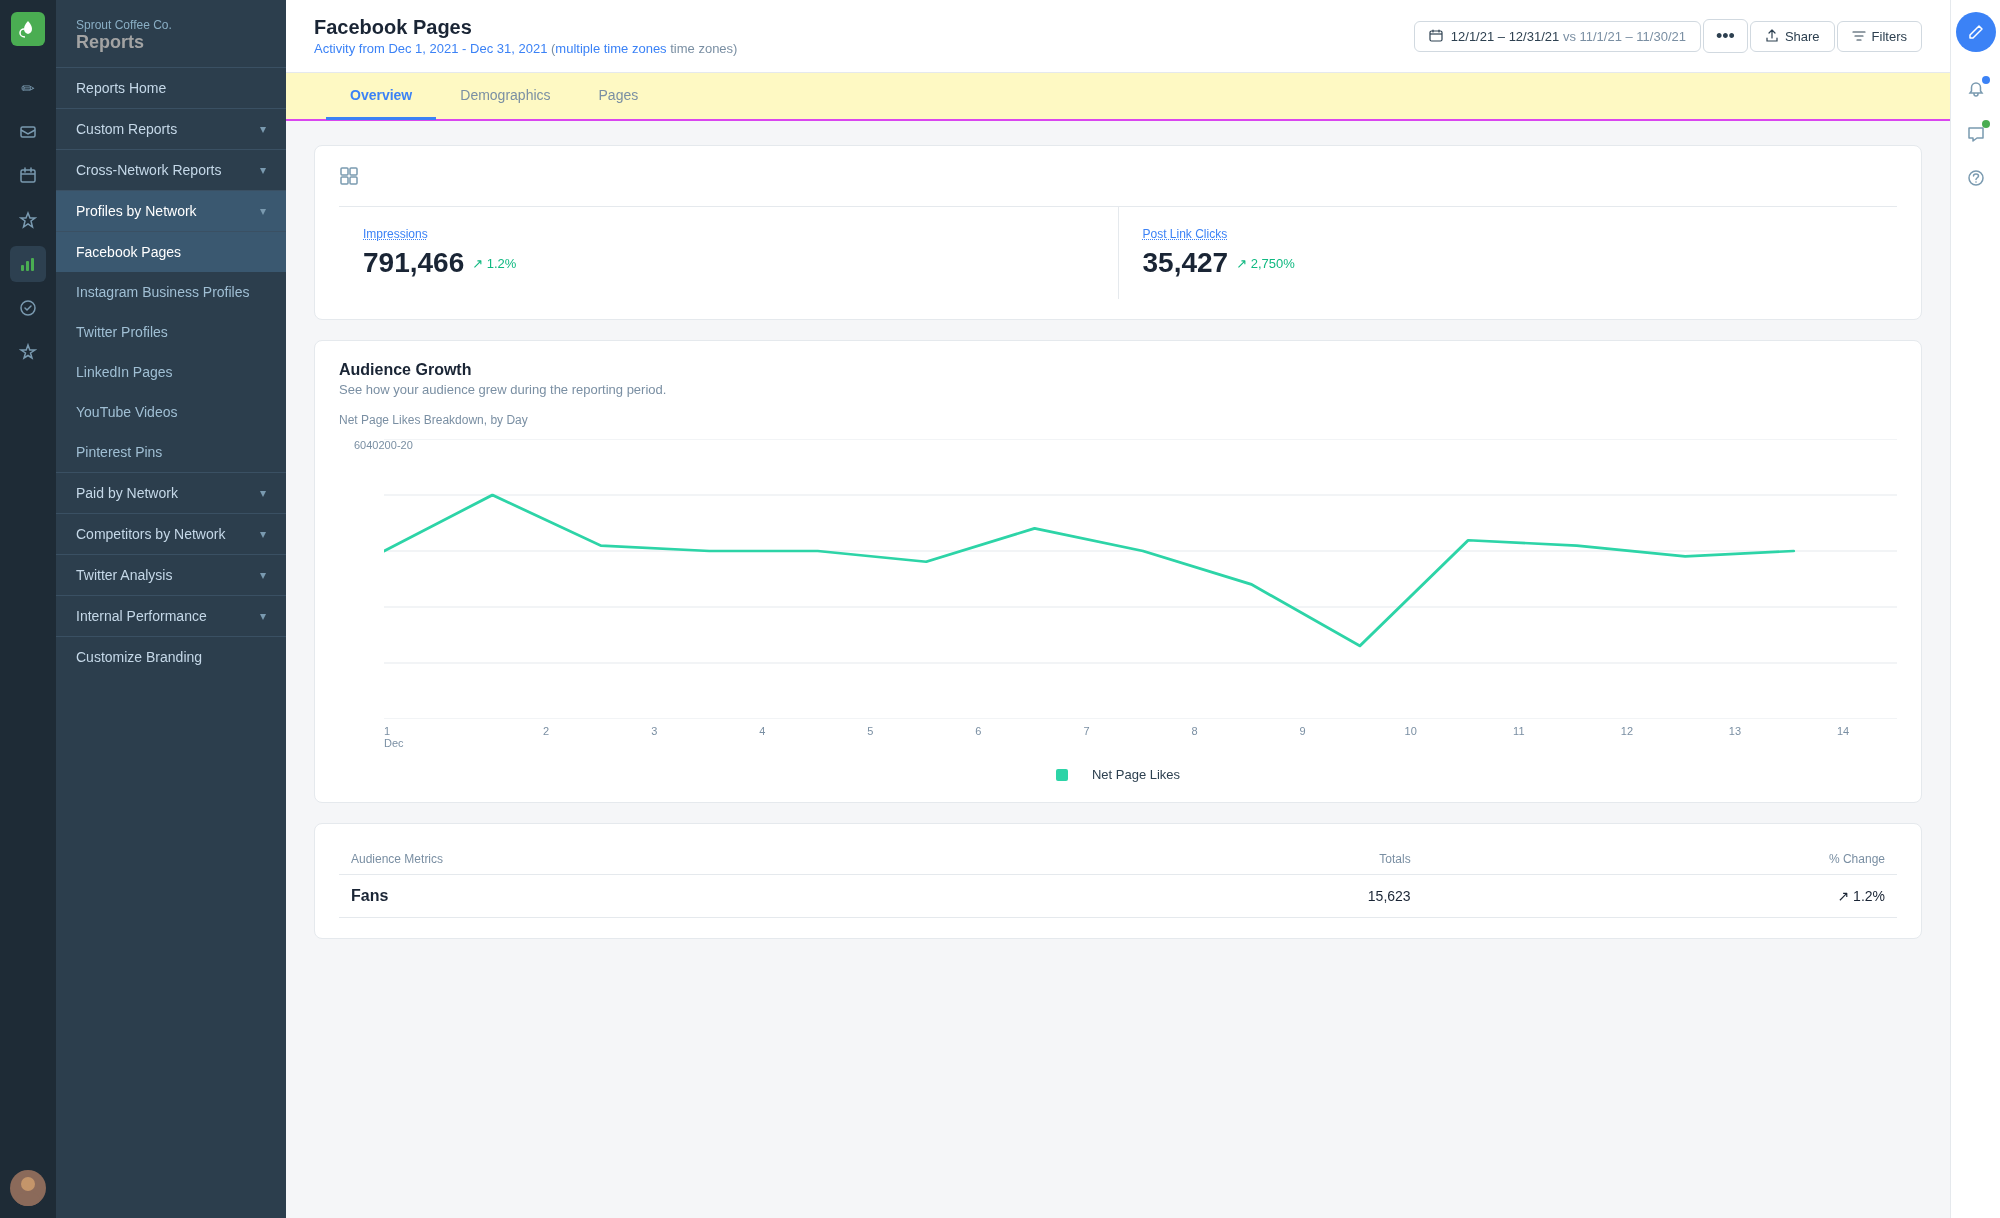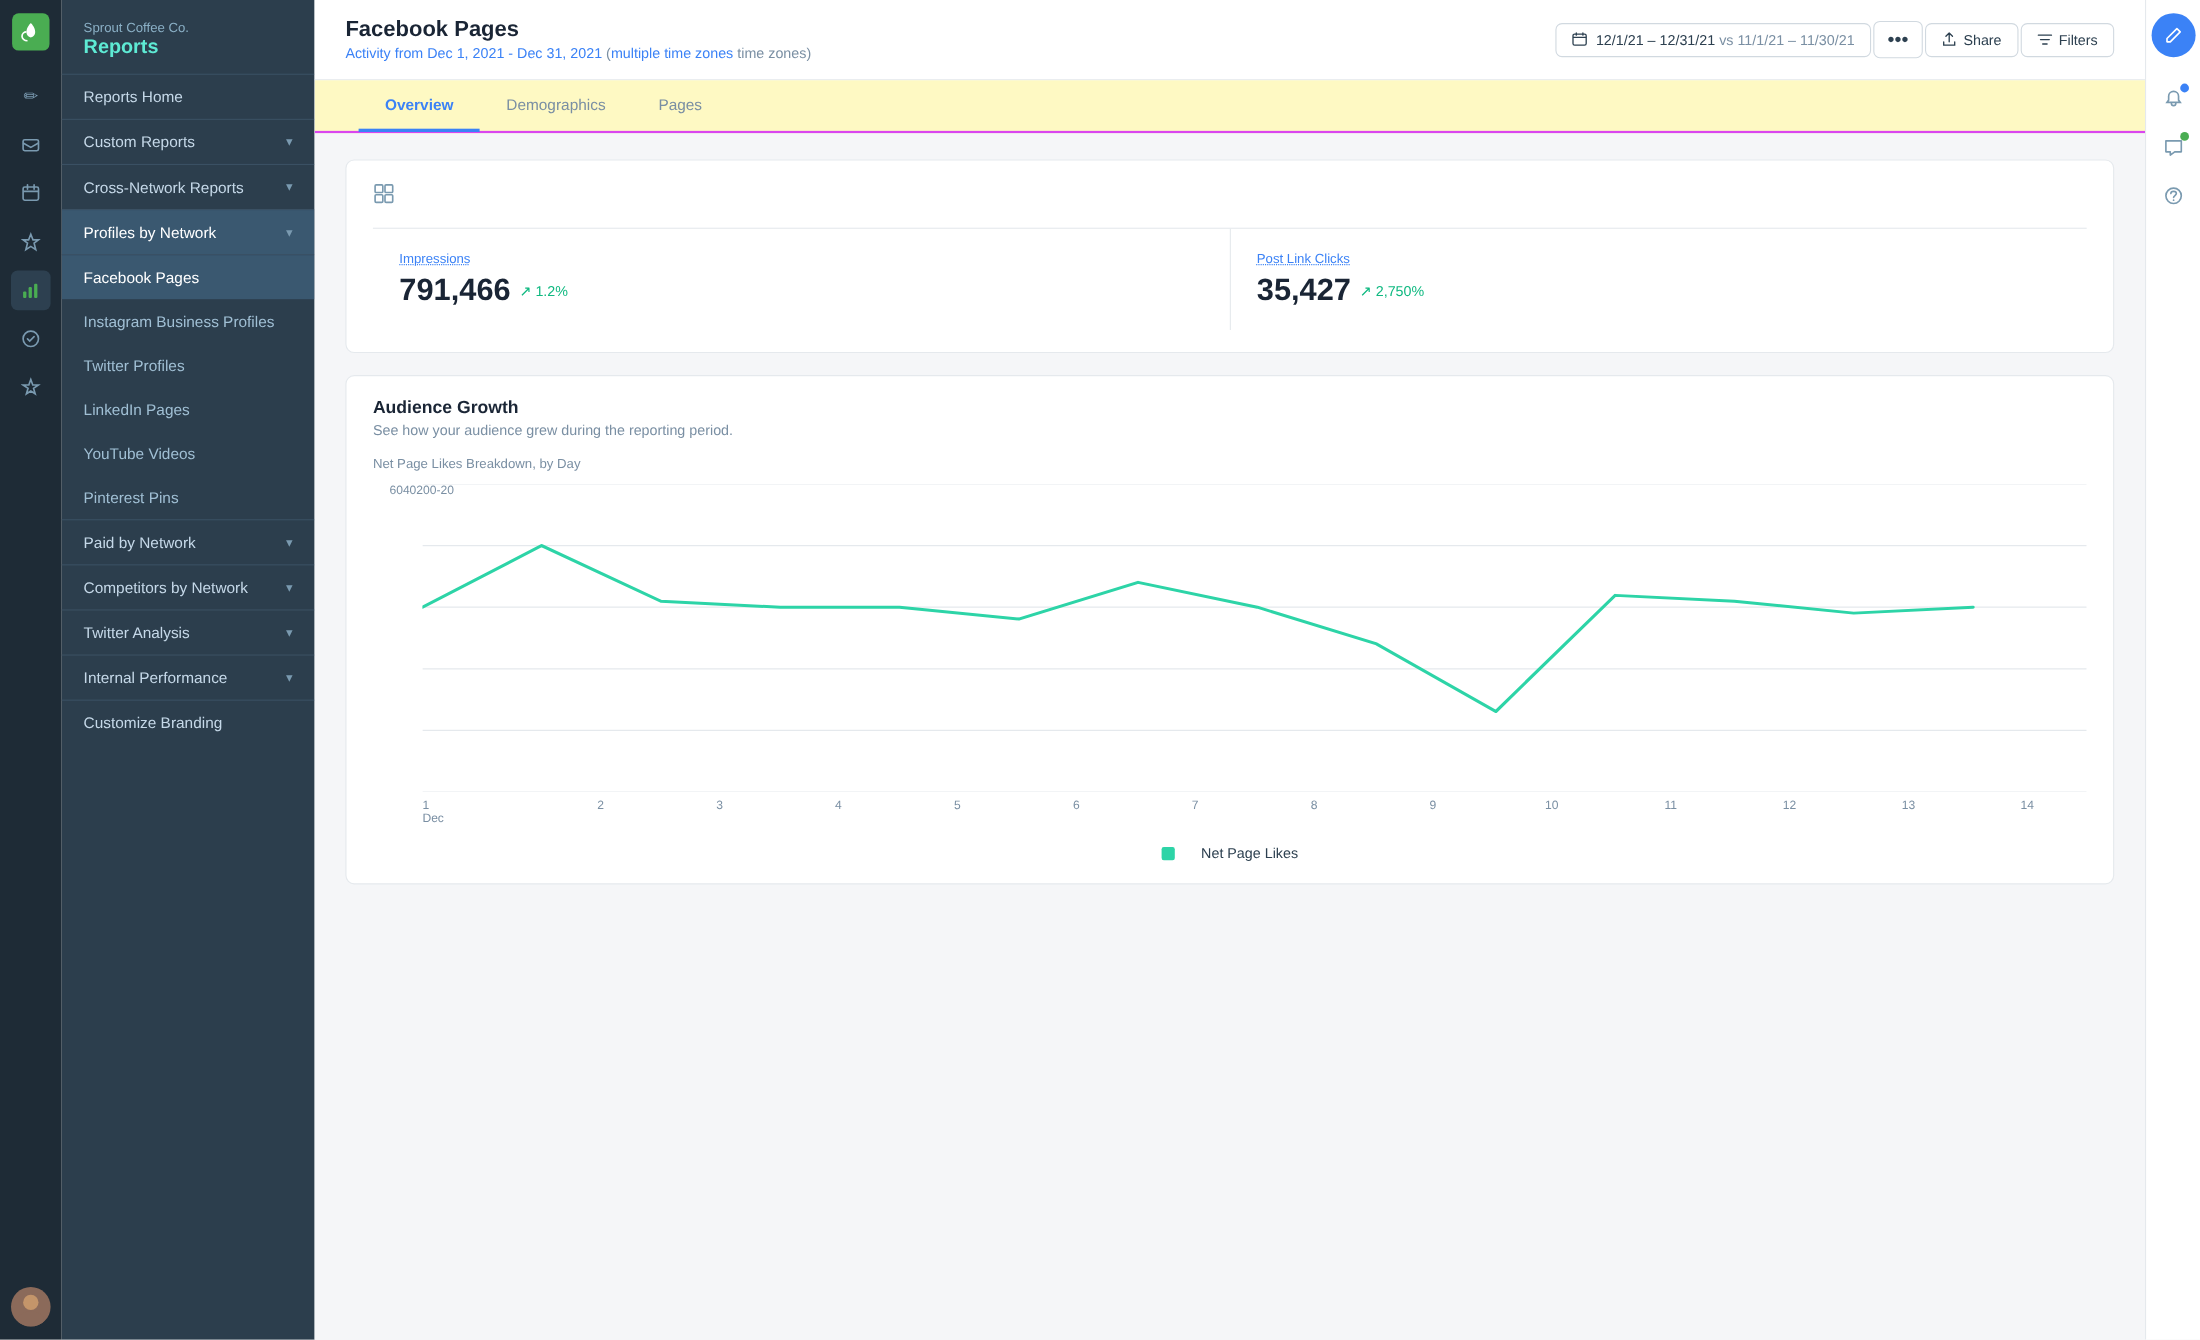--- a/index.html
+++ b/index.html
@@ -73,21 +73,21 @@
       background: #2c3e4d;
       flex-shrink: 0;
       overflow-y: auto;
       padding: 0;
     }
     .sidebar-header {
       padding: 18px 20px 14px;
       border-bottom: 1px solid #3a5063;
     }
     .sidebar-header .company { color: #8aafc5; font-size: 12px; }
-    .sidebar-header .section-title { color: #5eead4; font-size: 18px; font-weight: 600; }
+    .sidebar-header .section-title { color: #a3a3a3; font-size: 18px; font-weight: 600; }
 
     .sidebar-item {
       display: flex; align-items: center; justify-content: space-between;
       padding: 12px 20px; color: #c5d8e8; font-size: 14px; font-weight: 500;
       cursor: pointer; border-bottom: 1px solid #3a5063;
     }
     .sidebar-item.active { background: #3a5870; color: white; }
     .sidebar-item.sub { padding-left: 20px; font-weight: 400; color: #a0bfd4; border-bottom: none; }
     .sidebar-item.sub.active-sub { color: white; background: #3a5870; }
     .sidebar-item .chevron { font-size: 12px; color: #7a9ab0; }
@@ -446,20 +446,38 @@
       </div>
 
       <div class="chart-legend">
         <div class="legend-item">
           <div class="legend-dot"></div>
           <span>Net Page Likes</span>
         </div>
       </div>
     </div>
 
+    <div class="card">
+      <table class="metrics-table">
+        <thead>
+          <tr>
+            <th>Audience Metrics</th>
+            <th>Totals</th>
+            <th>% Change</th>
+          </tr>
+        </thead>
+        <tbody>
+          <tr>
+            <td>Fans</td>
+            <td>15,623</td>
+            <td class="td-change">↗ 1.2%</td>
+          </tr>
+        </tbody>
+      </table>
+    </div>
 
   </div>
 </div>
 
 <div class="right-rail">
   <div class="edit-btn">
     <svg width="18" height="18" viewBox="0 0 18 18" fill="none">
         <path d="M3 12L12 3L15 6L6 15H3V12Z" stroke="white" stroke-width="1.5" stroke-linejoin="round"></path>
       </svg>
   </div>

